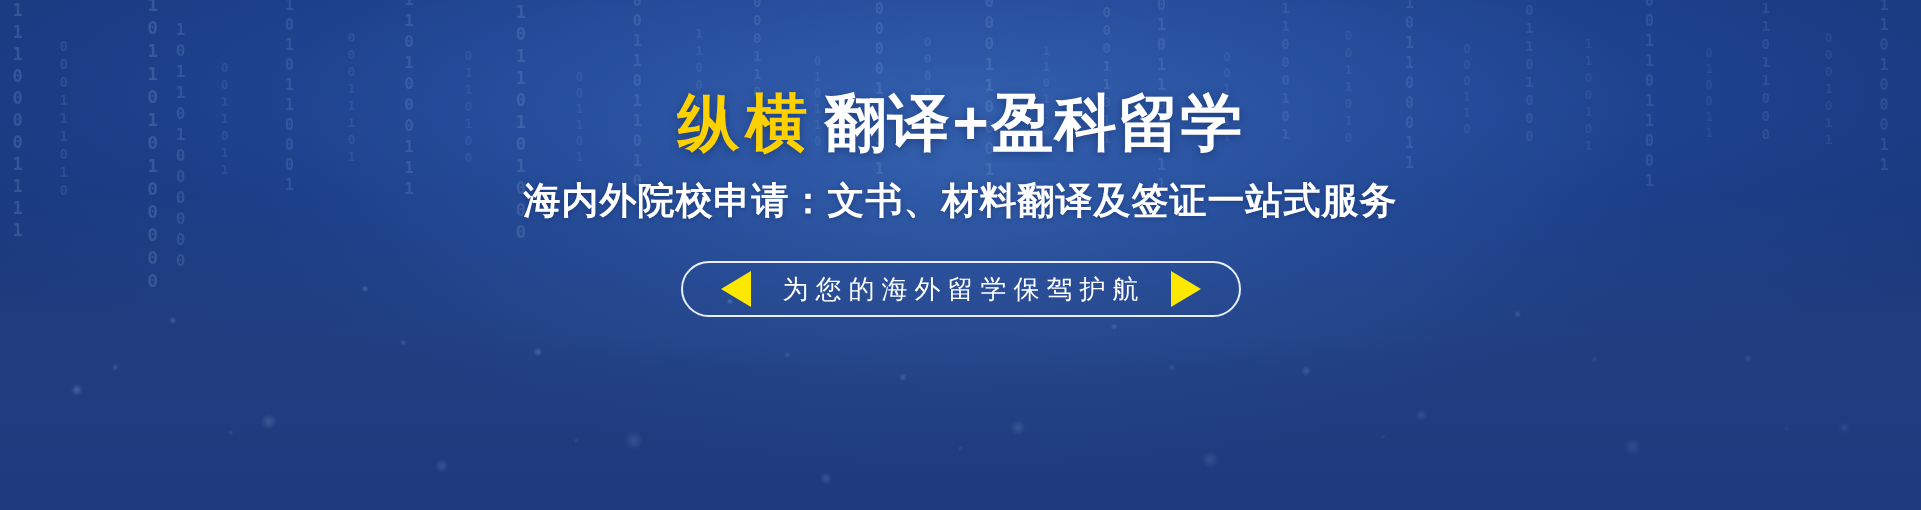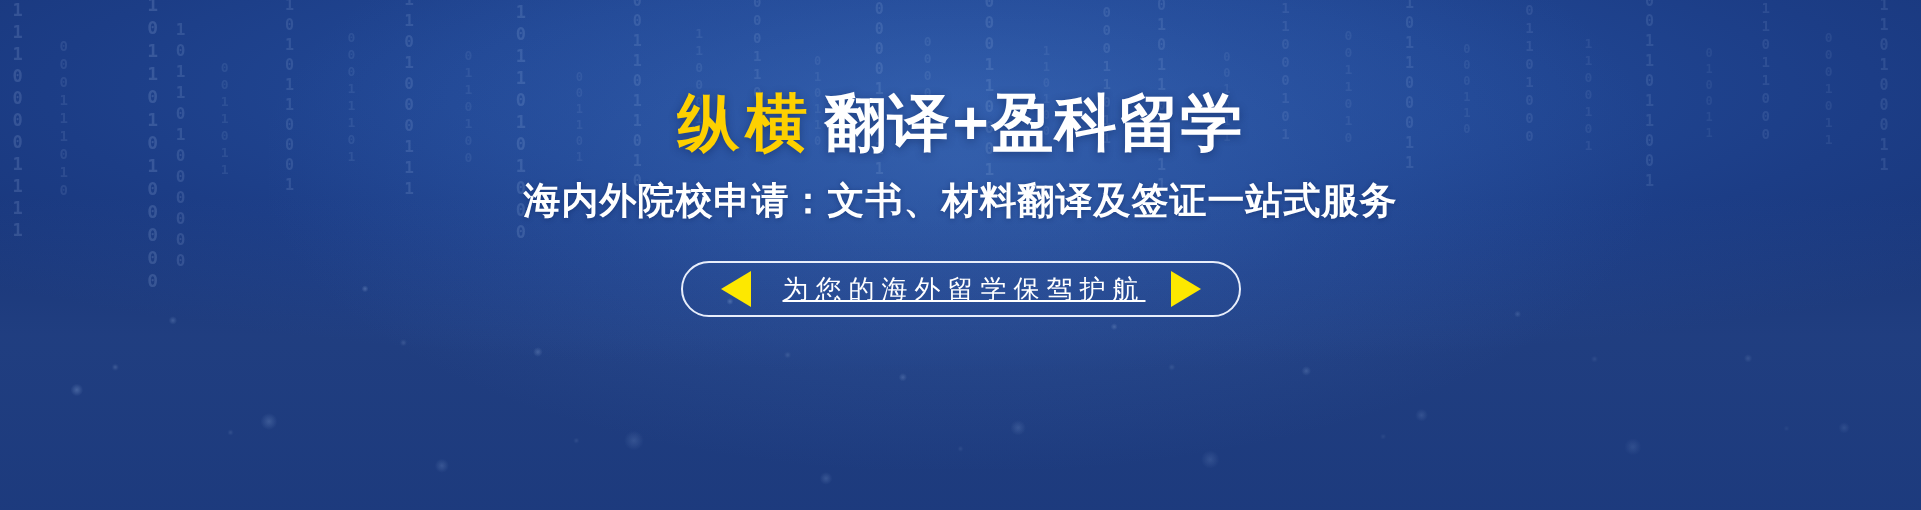--- a/index.html
+++ b/index.html
@@ -170,21 +170,20 @@
     border-top: 18px solid transparent;
     border-bottom: 18px solid transparent;
     border-left: 30px solid #fde800;
   }
   .cta-text {
     font-size: 26px;
     color: #ffffff;
     letter-spacing: 7px;
     white-space: nowrap;
     padding-left: 7px;
-    text-decoration: underline;
   }
 </style>
 </head>
 <body>
 
 <div class="banner">
 
   <div class="glow"></div>
 
   <div class="binary-layer">

